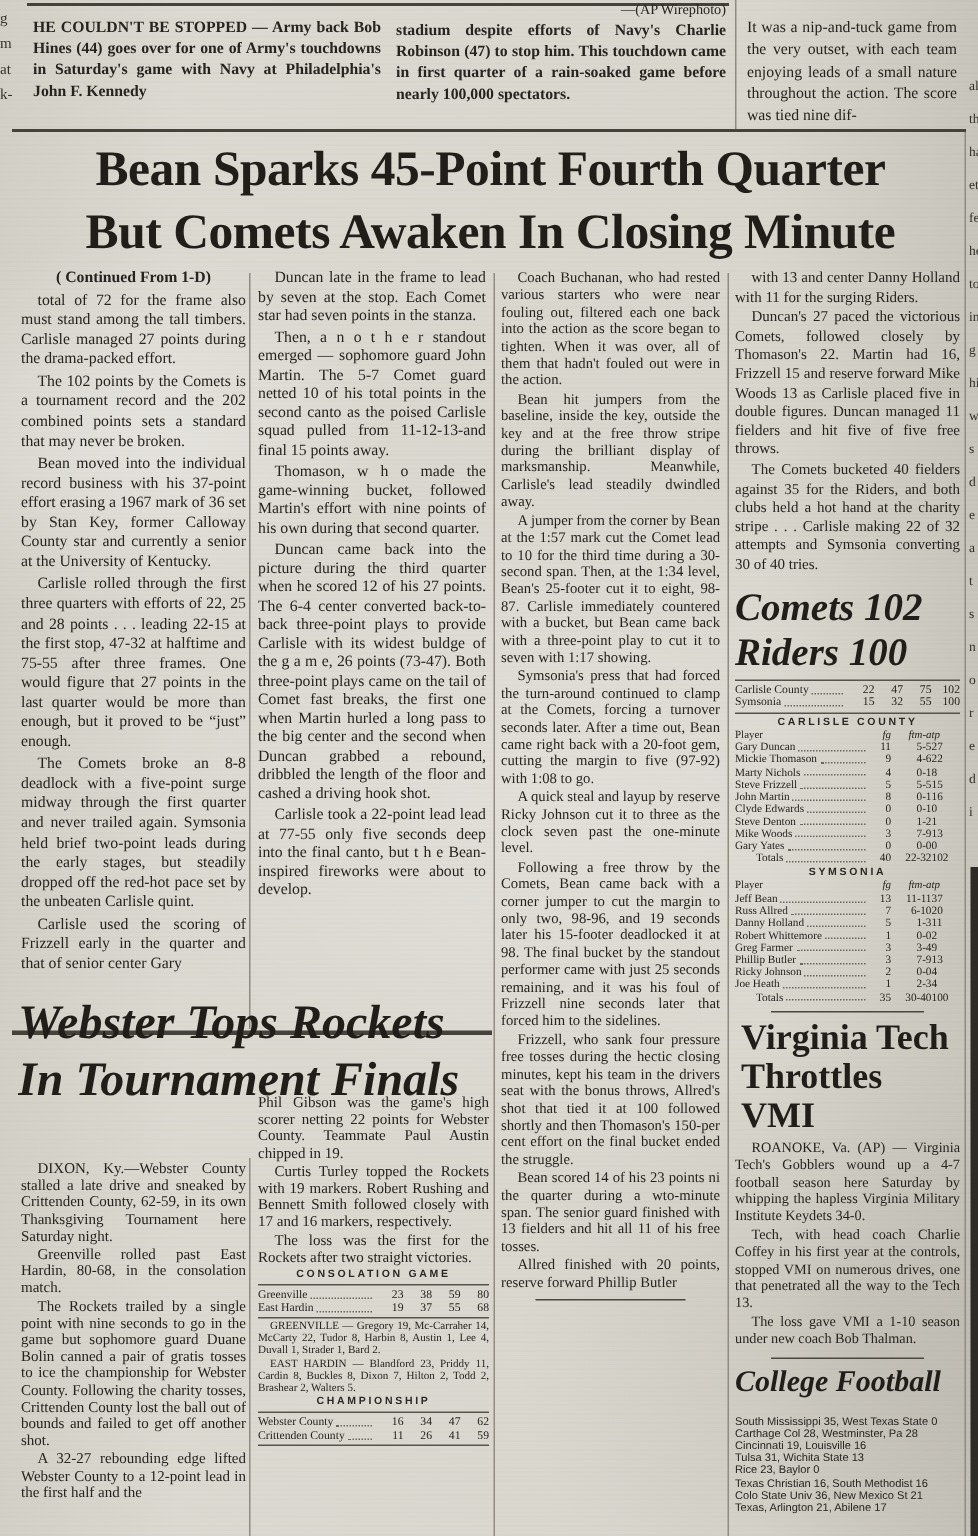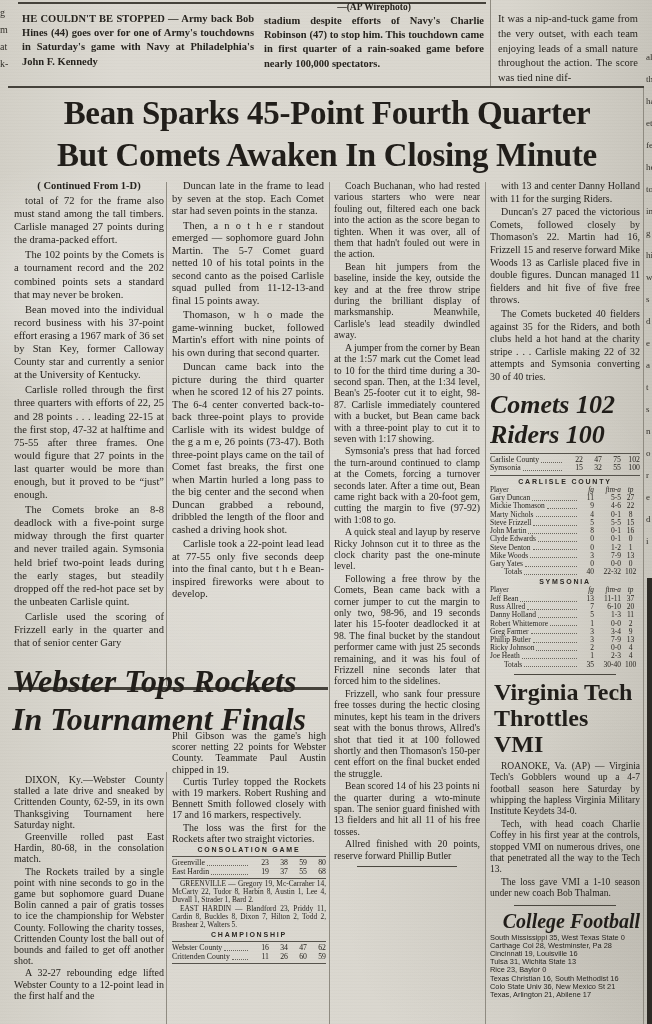--- a/index.html
+++ b/index.html
@@ -10,47 +10,47 @@
  radial-gradient(ellipse 420px 320px at 58% 52%, rgba(255,255,255,.22), rgba(255,255,255,0) 70%),
  radial-gradient(ellipse 320px 280px at 88% 88%, rgba(110,105,95,.14), rgba(0,0,0,0) 72%),
  repeating-linear-gradient(0deg, rgba(0,0,0,.012) 0 1px, rgba(255,255,255,.01) 1px 3px),
  linear-gradient(90deg,#d2cfc6,#dcd9d1 18%,#d9d6cd 78%,#c7c4bb)}
 .abs{position:absolute}
 .vrule{position:absolute;width:1px;background:#8f8b81}
 .hrule{position:absolute;background:#45423b}
 .para{font-size:10.5px;line-height:13.1px;text-align:justify;text-indent:11px;margin-bottom:2px}
 .cont>.para:first-child{text-indent:0}
 .caption{font-weight:bold;font-size:10.5px;line-height:14.2px;text-align:justify}
-.credit{font-size:9.5px;text-align:center;margin-bottom:2px;font-weight:bold}
+.credit{font-size:9.5px;text-align:right;margin-bottom:2px;font-weight:normal}
 .sidestory{font-size:10.5px;line-height:14.8px;text-align:justify}
 .headline{font-size:33px;font-weight:bold;line-height:42px;text-align:center;color:#211e1a;letter-spacing:-.3px}
 .col{position:absolute;overflow:hidden}
 .contline{font-weight:bold;font-size:10.5px;text-align:center;margin-bottom:3px}
 .c2 .para{line-height:12.5px}
 .c3 .para{font-size:9.8px;line-height:11.4px;margin-bottom:1px}
 .c4 .para{font-size:10px;line-height:12.6px;margin-bottom:1px}
 .webhead{font-size:32px;font-weight:bold;font-style:italic;line-height:38px;color:#211e1a}
 .wA .para{font-size:10px;line-height:11.2px;margin-bottom:1px}
 .wB .para{font-size:10px;line-height:11.2px;margin-bottom:1px}
 .boxtitle{font-size:26px;font-weight:bold;font-style:italic;text-align:left;line-height:30px;margin-top:6px;color:#211e1a}
 .bs-head{font-family:"Liberation Sans","DejaVu Sans",sans-serif;font-size:7px;font-weight:bold;letter-spacing:1.8px;text-align:center;margin:2px 0 1px;color:#2b2823}
 .bs-colhead{display:flex;align-items:flex-end;font-size:7.3px;line-height:8.6px;font-style:italic}
 .bs-colhead .pl{font-style:normal;flex:1}
 .bs-row{display:flex;align-items:flex-end;font-size:7.5px;line-height:8.2px}
 .bs-rows .bs-row:last-child{padding-left:14px}
 .bs-p{white-space:nowrap}
 .lead{flex:1;border-bottom:1px dotted #6b675e;margin:0 2px 1.5px;min-width:4px}
-.n1{width:15px;text-align:right}.n2{width:27px;text-align:right}.n3{width:19px;text-align:center}
+.n1{width:15px;text-align:right}.n2{width:27px;text-align:right}.n3{width:19px;text-align:left}
 .ls{border-top:1px solid #56534c;border-bottom:1px solid #56534c;padding:2px 0;margin:3px 0 1px}
 .ls .bs-row{font-size:7.8px;line-height:8.6px}
 .q{width:19px;text-align:right}
 .shortrule{width:68%;margin:5px auto 4px;border-top:1px solid #4a473f}
 .vthead{font-size:24px;font-weight:bold;line-height:26px;color:#211e1a;margin:2px 0 4px;padding-left:4px}
 .vt .para{font-size:9.5px;line-height:11.4px;margin-bottom:1px}
-.collegetitle{font-size:20px;font-weight:bold;font-style:italic;text-align:right;line-height:22px;margin-bottom:2px;color:#211e1a}
+.collegetitle{font-size:20px;font-weight:bold;font-style:italic;text-align:left;line-height:22px;margin-bottom:12px;color:#211e1a}
 .result{font-family:"Liberation Sans","DejaVu Sans",sans-serif;font-size:7.4px;line-height:8.2px;white-space:nowrap;overflow:hidden}
 .notes .para{font-size:7.4px;line-height:8px;text-indent:8px;margin-bottom:1px}
 .frag{font-size:9px;line-height:22px;color:#34312b;overflow:hidden;text-align:left}
 .lfrag{font-size:10px;line-height:17px;color:#34312b;overflow:hidden}
 .edgebar{position:absolute;background:#2e2b26}
 </style>
 </head>
 <body>
 
 <div class="page">
@@ -108,21 +108,21 @@
       </div>
   </div>
 
   <div class="col cont c3" style="left:334px;top:180px;width:146px;height:844px">
     <div>
 
     <p class="para">Coach Buchanan, who had rested various starters who were near fouling out, filtered each one back into the action as the score began to tighten. When it was over, all of them that hadn't fouled out were in the action.</p>
         <p class="para">Bean hit jumpers from the baseline, inside the key, outside the key and at the free throw stripe during the brilliant display of marksmanship. Meanwhile, Carlisle's lead steadily dwindled away.</p>
         <p class="para">A jumper from the corner by Bean at the 1:57 mark cut the Comet lead to 10 for the third time during a 30-second span. Then, at the 1:34 level, Bean's 25-footer cut it to eight, 98-87. Carlisle immediately countered with a bucket, but Bean came back with a three-point play to cut it to seven with 1:17 showing.</p>
         <p class="para">Symsonia's press that had forced the turn-around continued to clamp at the Comets, forcing a turnover seconds later. After a time out, Bean came right back with a 20-foot gem, cutting the margin to five (97-92) with 1:08 to go.</p>
-        <p class="para">A quick steal and layup by reserve Ricky Johnson cut it to three as the clock charity past the one-minute level.</p>
+        <p class="para">A quick steal and layup by reserve Ricky Johnson cut it to three as the clock seven past the one-minute level.</p>
         <p class="para">Following a free throw by the Comets, Bean came back with a corner jumper to cut the margin to only two, 98-96, and 19 seconds later his 15-footer deadlocked it at 98. The final bucket by the standout performer came with just 25 seconds remaining, and it was his foul of Frizzell nine seconds later that forced him to the sidelines.</p>
         <p class="para">Frizzell, who sank four pressure free tosses during the hectic closing minutes, kept his team in the drivers seat with the bonus throws, Allred's shot that tied it at 100 followed shortly and then Thomason's 150-per cent effort on the final bucket ended the struggle.</p>
         <p class="para">Bean scored 14 of his 23 points ni the quarter during a wto-minute span. The senior guard finished with 13 fielders and hit all 11 of his free tosses.</p>
         <p class="para">Allred finished with 20 points, reserve forward Phillip Butler</p>
       </div>
     <div class="shortrule"></div>
   </div>
 
   <div class="col cont c4" style="left:490px;top:180px;width:150px;height:844px">
     <div>
@@ -402,21 +402,21 @@
         <span class="q">16</span>
         <span class="q">34</span>
         <span class="q">47</span>
         <span class="q">62</span>
       </div>
         <div class="bs-row">
         <span class="bs-p">Crittenden County</span>
         <span class="lead"></span>
         <span class="q">11</span>
         <span class="q">26</span>
-        <span class="q">60</span>
+        <span class="q">41</span>
         <span class="q">59</span>
       </div>
       </div>
   </div>
 
   <div class="abs frag" style="left:646px;top:46px;width:6px;height:530px">
 
   <div>al</div>
       <div>th</div>
       <div>ha</div>

